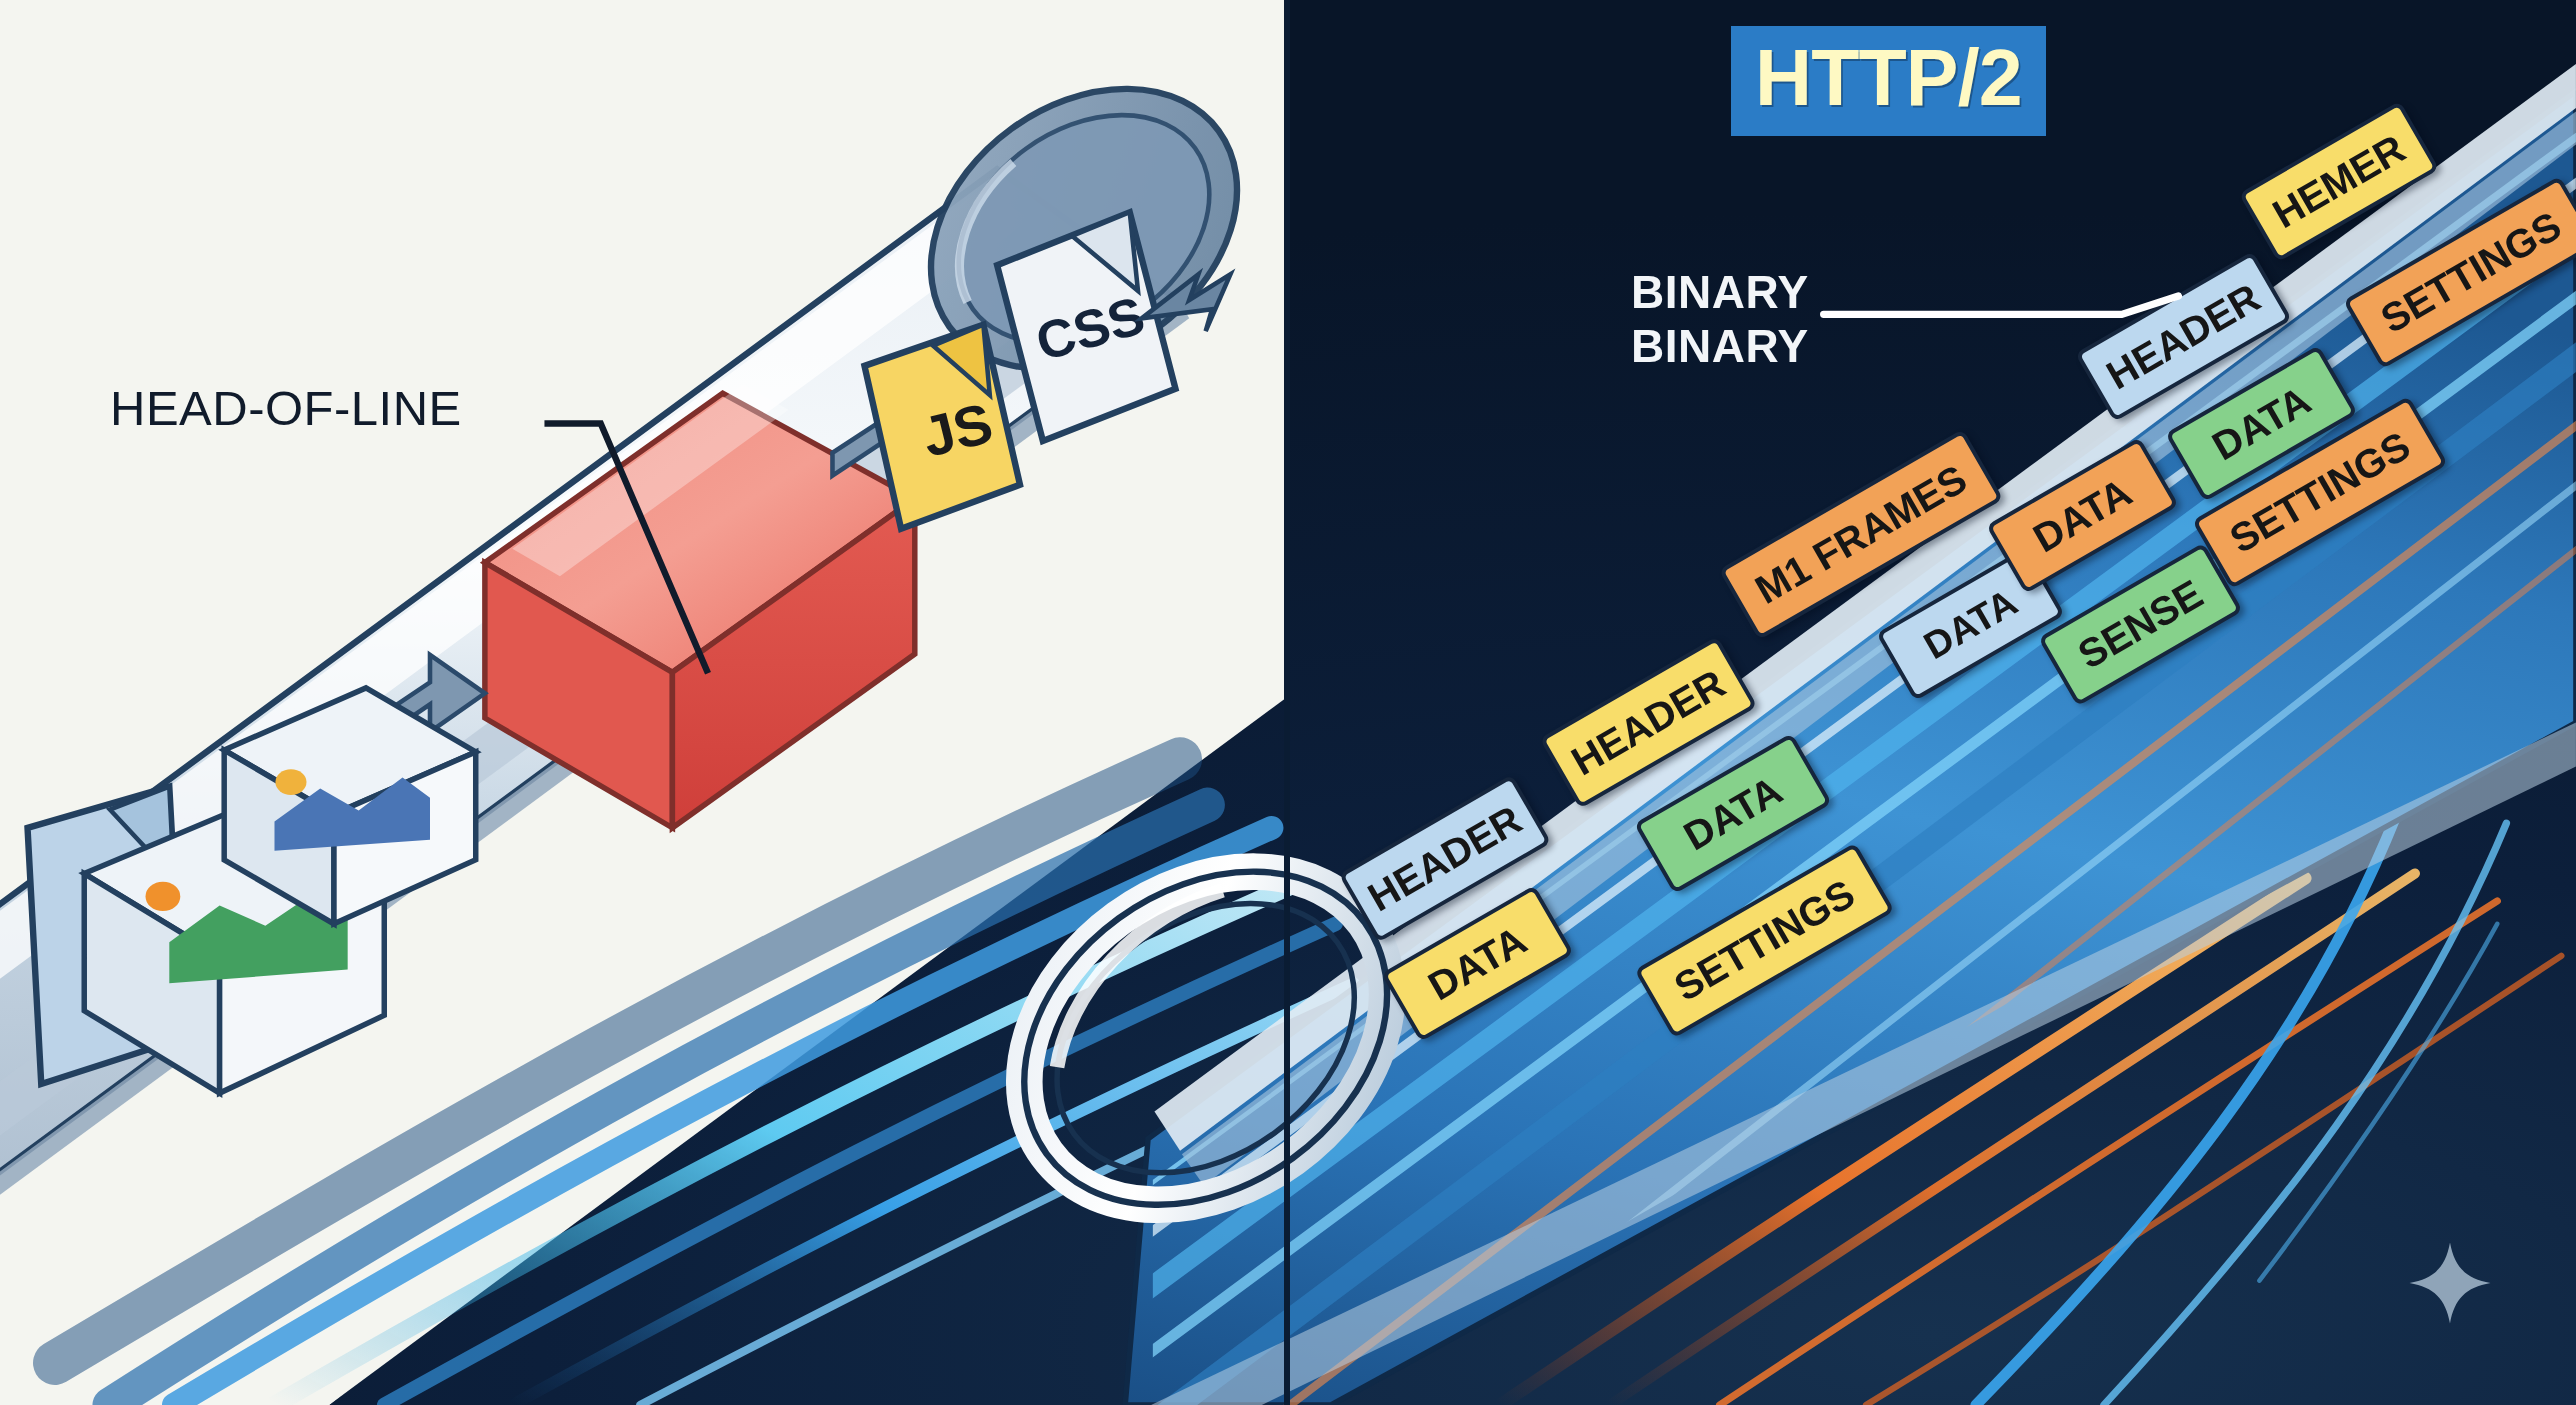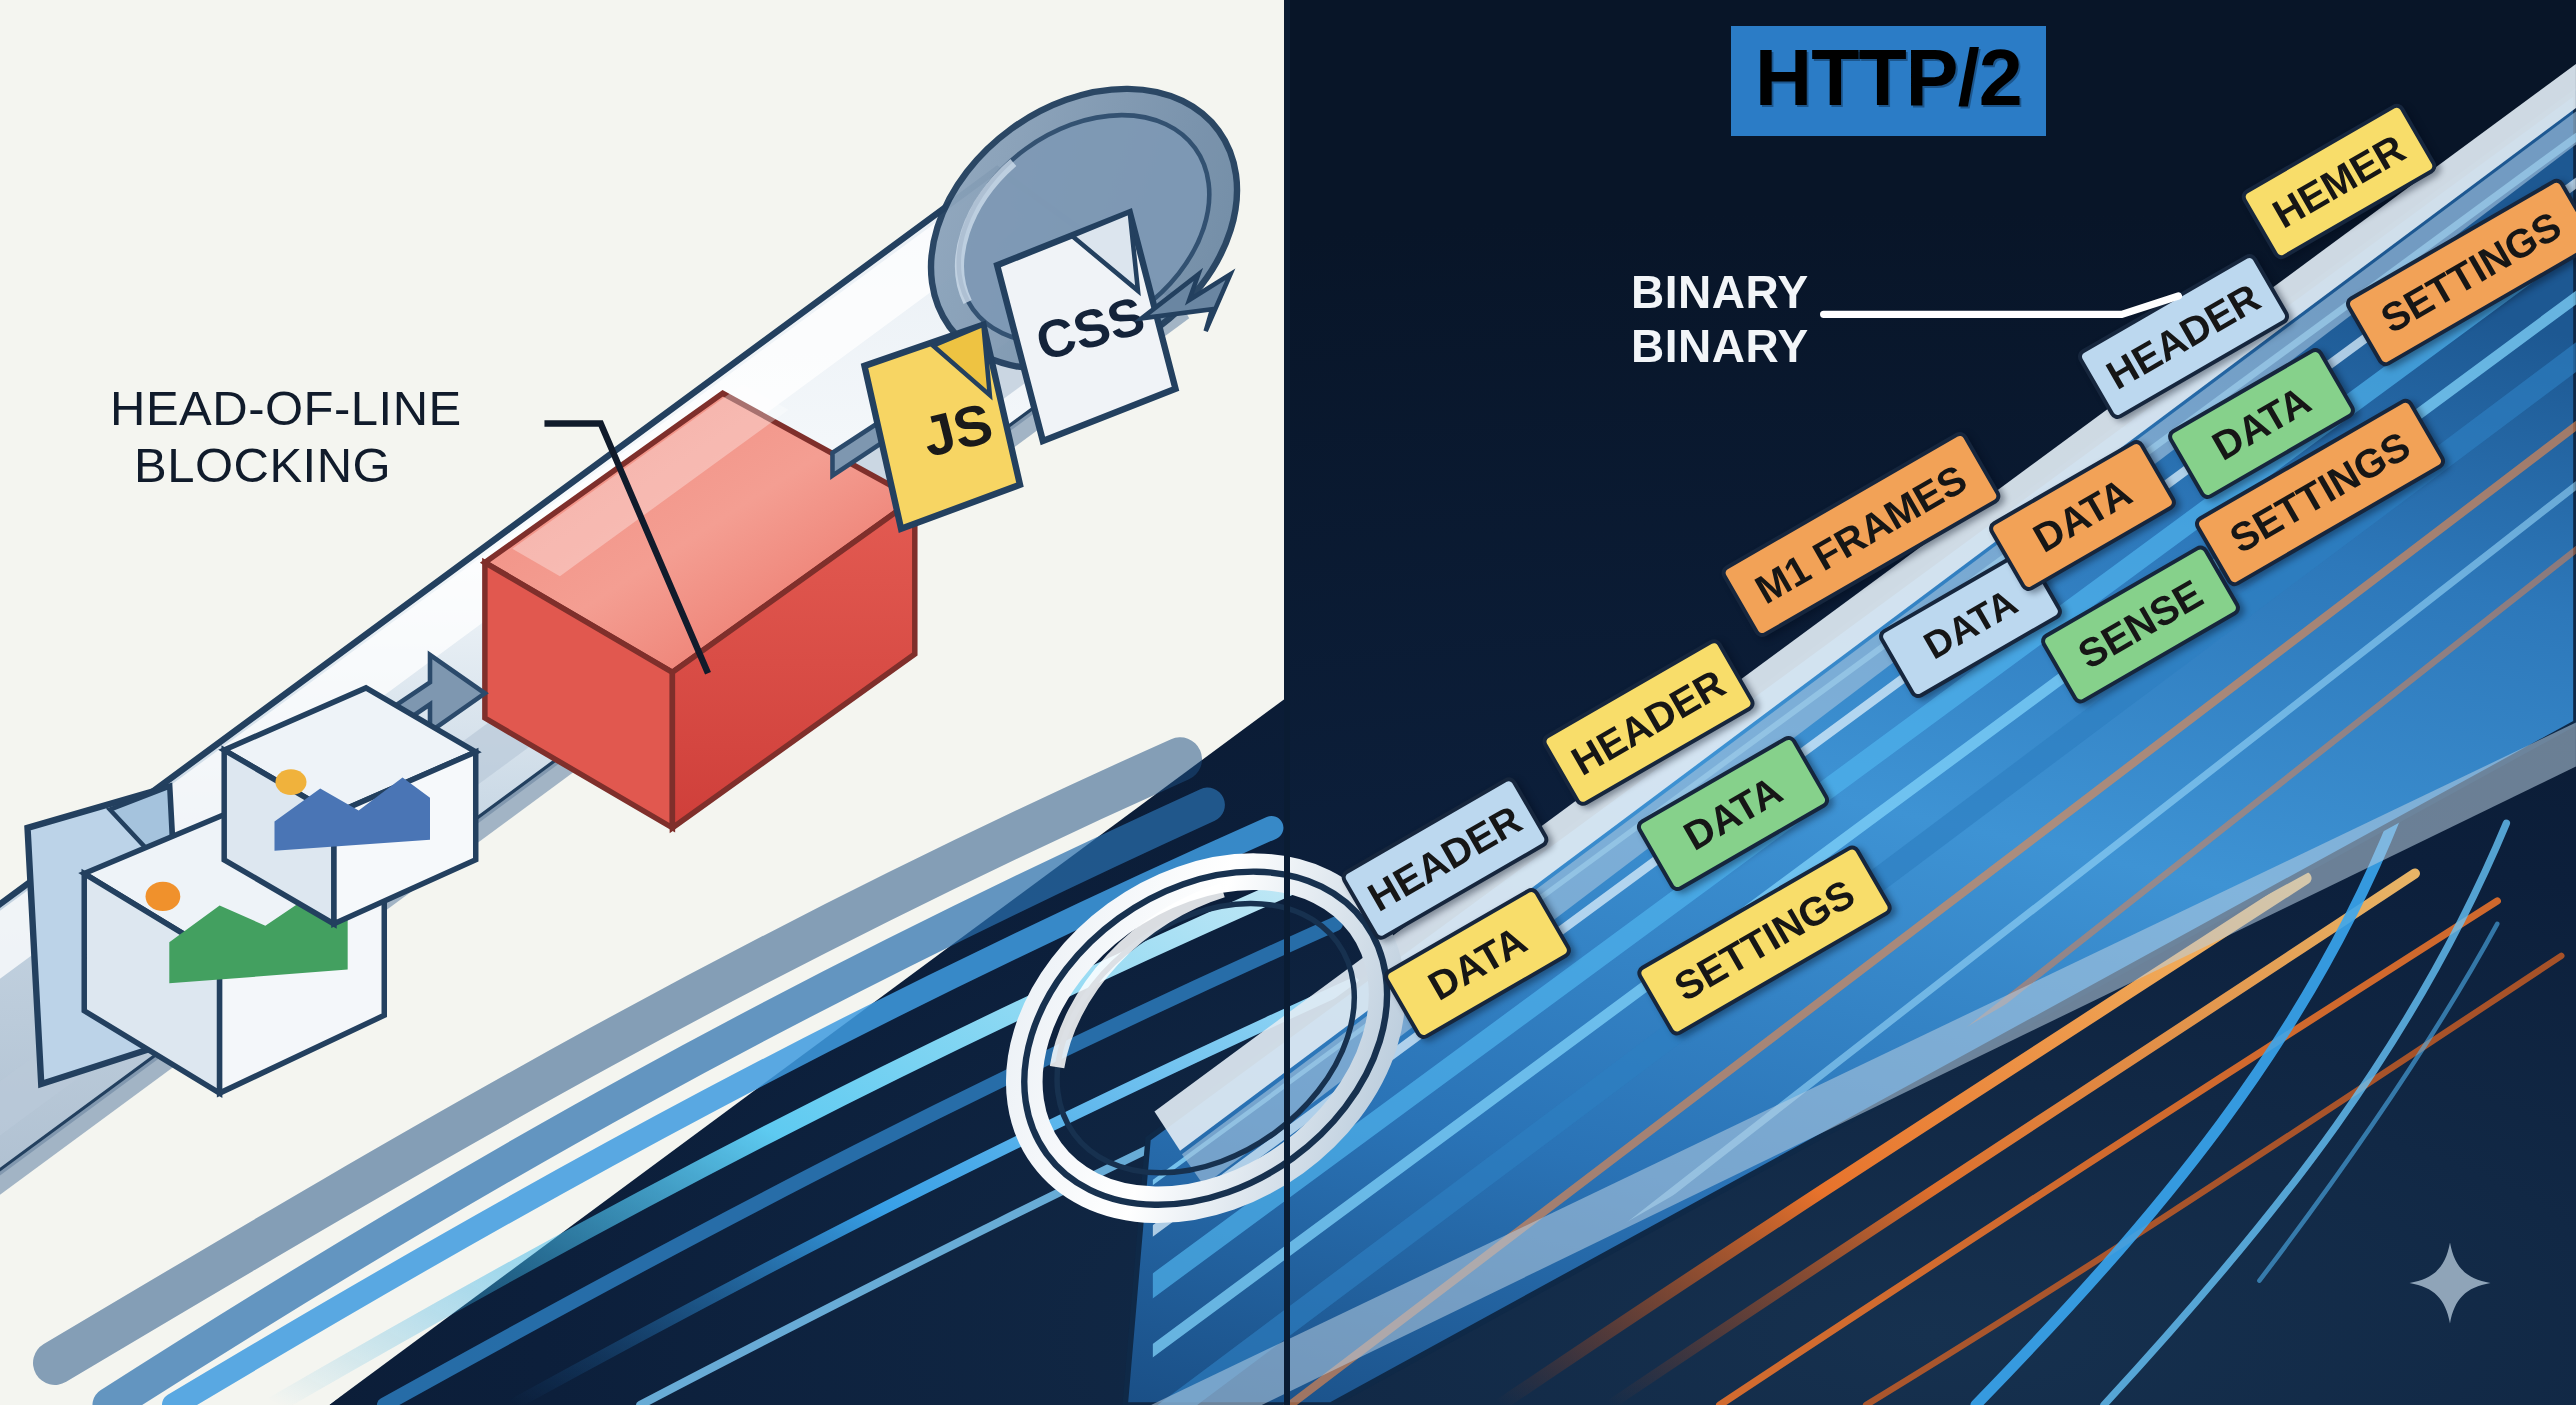--- a/index.html
+++ b/index.html
@@ -33,21 +33,21 @@
     display:inline-block;padding:12.8px 24px 18.3px;font-weight:bold;
     letter-spacing:-0.9px;line-height:1;
   }
   #title-http1{
     left:430px;top:25.6px;z-index:12;
     background:#cfdeeb;color:#0f1c2e;font-size:79px;
     box-shadow:0 1.8px 0 rgba(255,255,255,.6);
   }
   #title-http2{
     left:1731px;top:25.6px;z-index:12;
-    background:#2b7cc6;color:#000000;font-size:79px;
+    background:#2b7cc6;color:#fef9c3;font-size:79px;
     text-shadow:1.8px 1.8px 0 rgba(10,40,70,.45);
   }
 
   
   #anno-hol{
     left:110px;top:380px;z-index:12;color:#101b2b;
     font-size:49px;font-weight:normal;line-height:1.16;letter-spacing:0.5px;
   }
   #anno-hol .l2{padding-left:24px;display:block;}
   #hol-leader{left:544px;top:416px;z-index:12;}
@@ -271,21 +271,20 @@
       <ellipse cx="0" cy="0" rx="215" ry="162" fill="none" stroke="#17314f" stroke-width="7"></ellipse>
       <ellipse cx="0" cy="0" rx="178" ry="128" fill="none" stroke="#17314f" stroke-width="6"></ellipse>
       <path d="M-150,-70 A215,162 0 0 1 110,-120" stroke="#ffffff" stroke-width="16" fill="none" opacity=".85"></path>
     </g>
   </svg>
 
   <div class="abs title-badge" id="title-http2">HTTP/2</div>
 
   <div class="abs" id="anno-hol">
     <span>HEAD-OF-LINE</span>
-    <span class="l2">BLOCKING</span>
   </div>
   <svg class="abs" id="hol-leader" width="256" height="302" viewBox="0 0 280 330">
     <path d="M4,8 L62,8 L178,278" stroke="#101b2b" stroke-width="7" fill="none" stroke-linecap="square"></path>
   </svg>
 
   <div class="abs" id="anno-binary">
     <span>BINARY</span><br>
     <span>BINARY</span>
   </div>
   <svg class="abs" id="binary-leader" width="384" height="110" viewBox="0 0 420 120">

